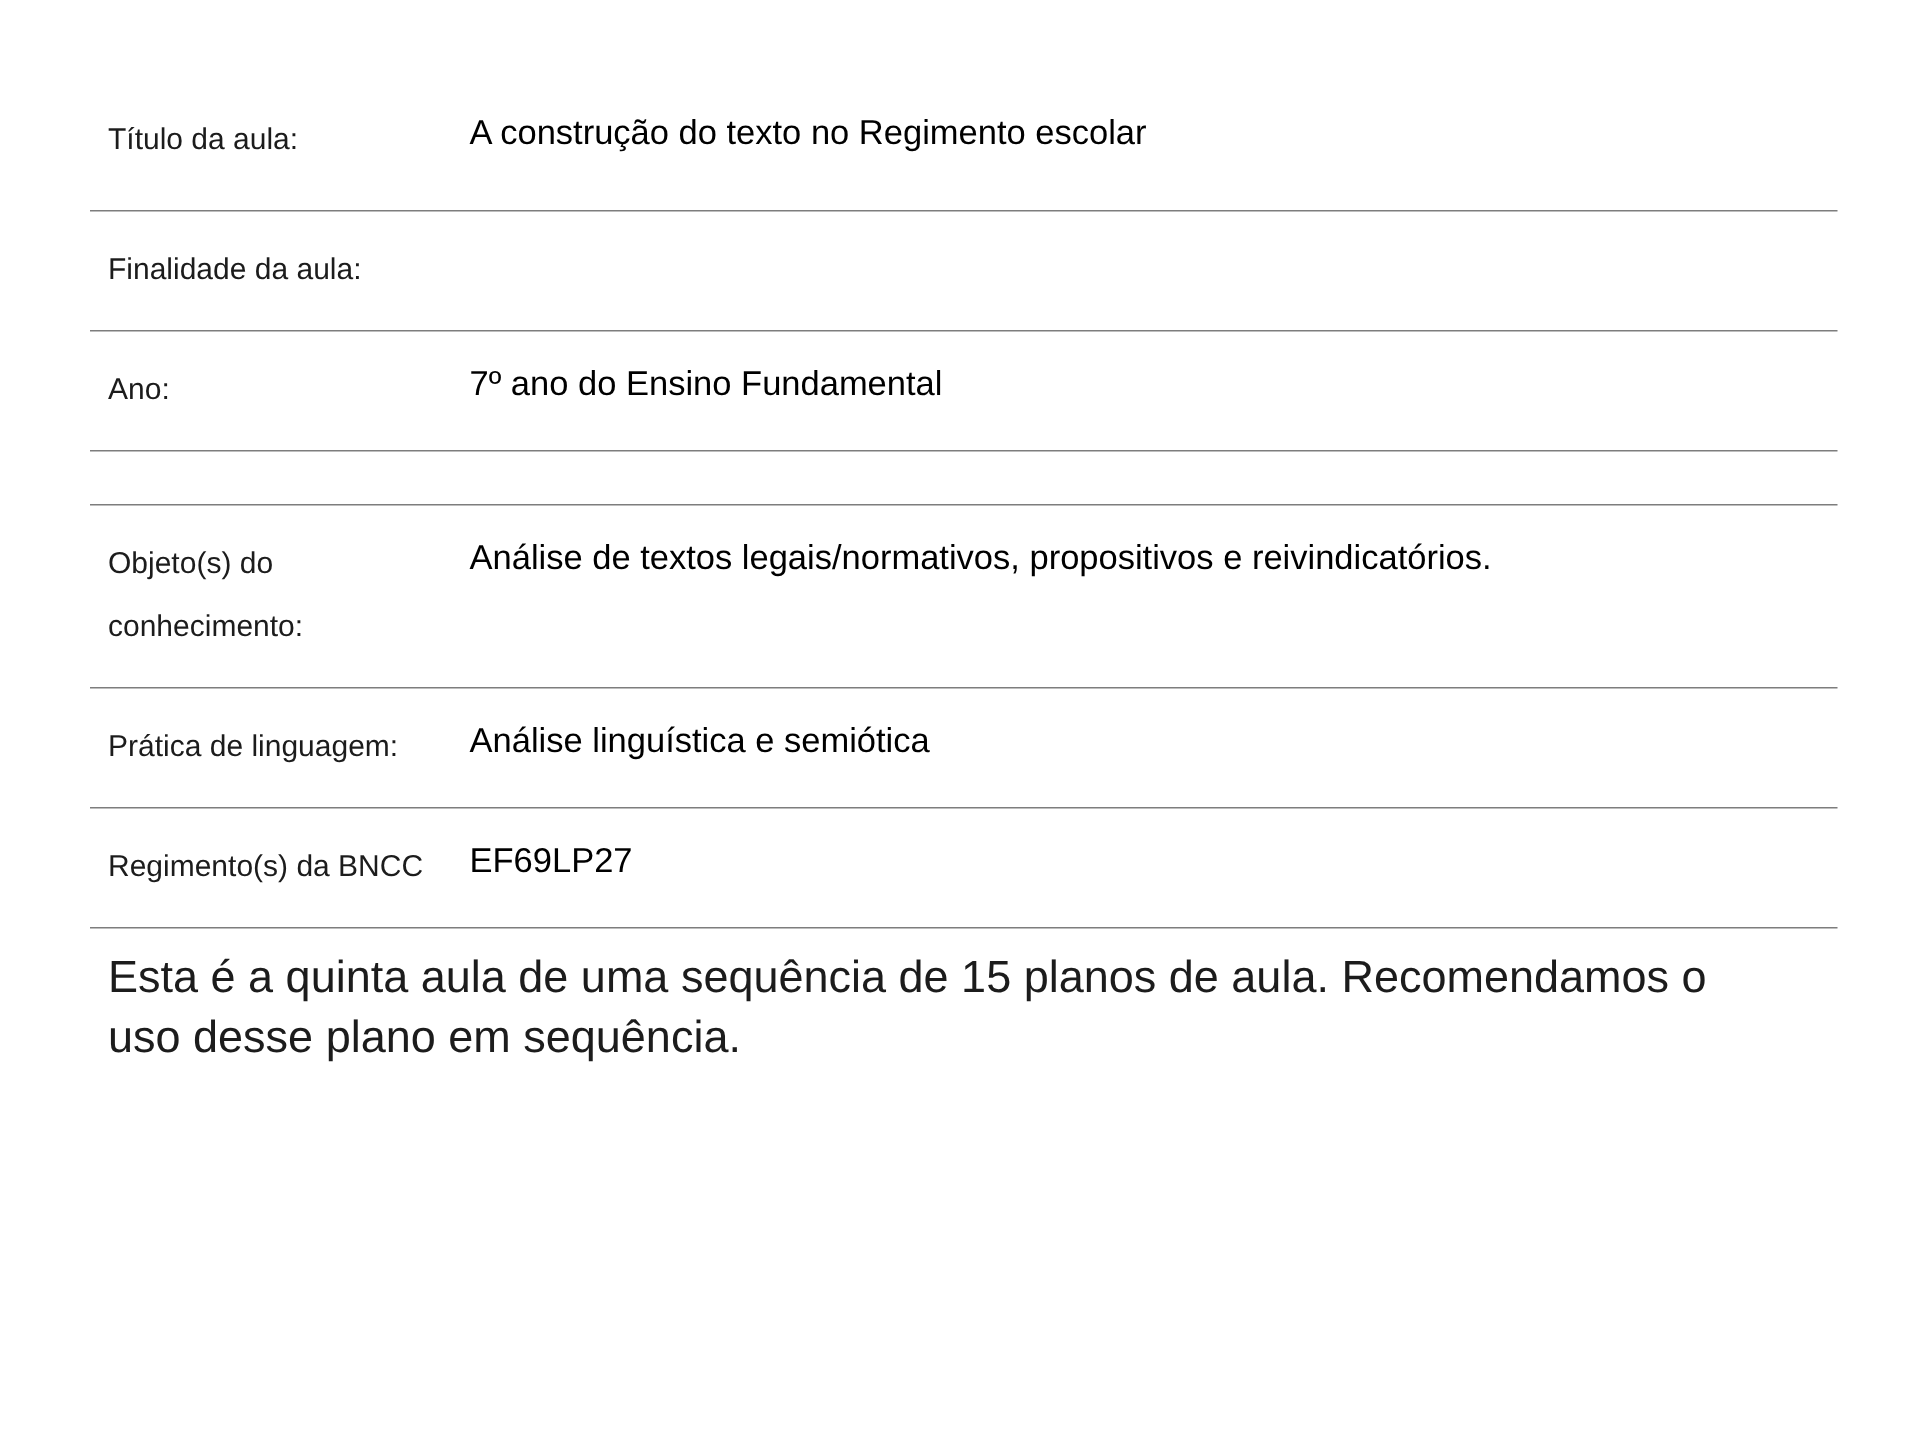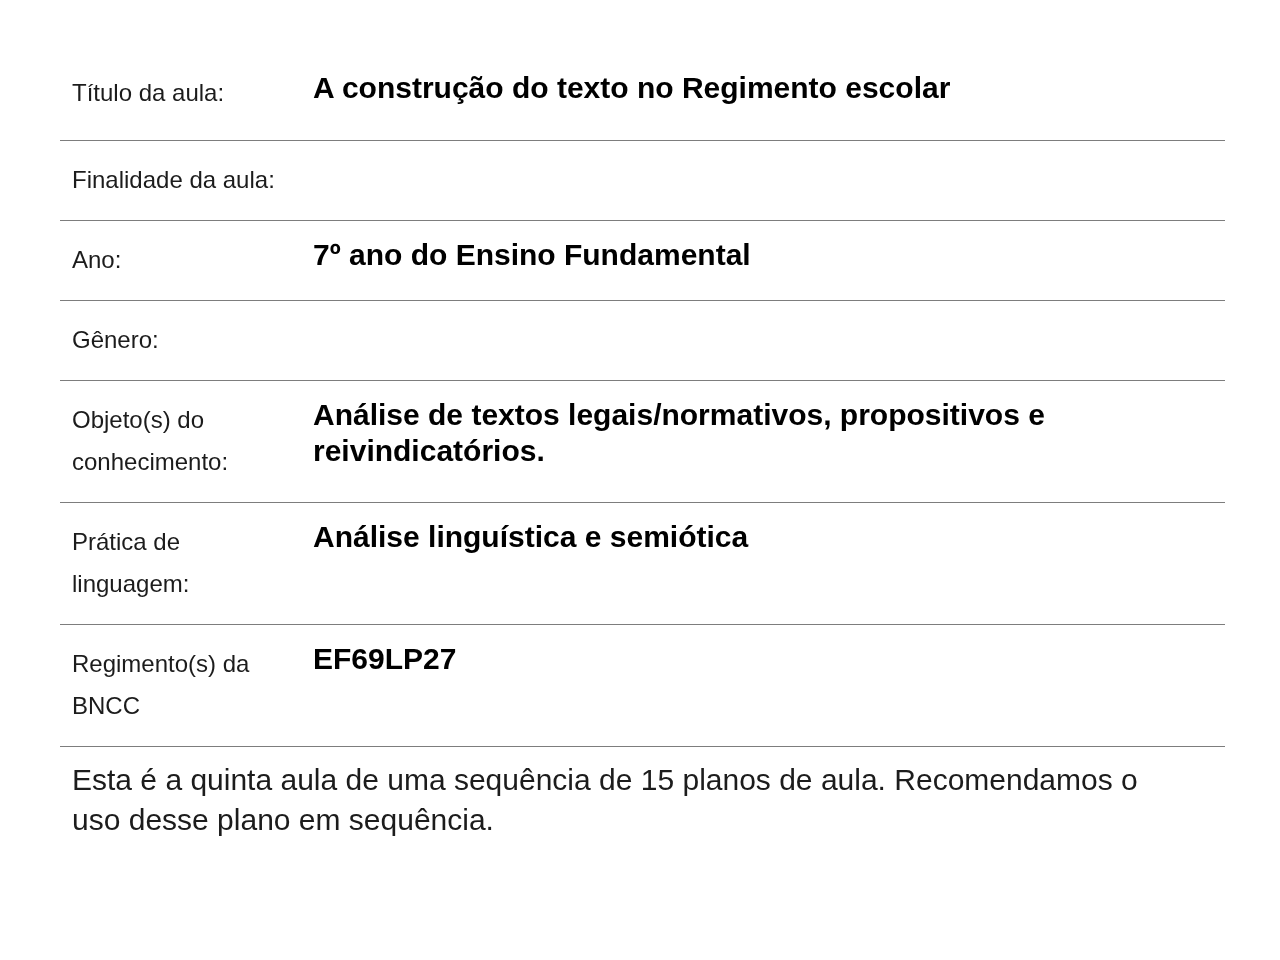--- a/index.html
+++ b/index.html
@@ -18,31 +18,31 @@
     display: grid;
     grid-template-columns: 253px 1fr;
     border-bottom: 1.5px solid #7d7d7d;
     padding: 16px 0 19px 0;
   }
   .row.first {
     padding-top: 24px;
     padding-bottom: 26px;
   }
   .label {
-    font-size: 24px;
+    font-size: 20px;
     font-weight: 400;
     line-height: 42px;
     color: #1c1c1c;
     padding-left: 12px;
     padding-top: 2px;
     max-width: 230px;
   }
   .value {
-    font-size: 30px;
-    font-weight: 700;
+    font-size: 23px;
+    font-weight: 400;
     line-height: 36px;
     color: #000000;
     padding-right: 30px;
   }
   .footer-note {
     font-size: 30px;
     font-weight: 400;
     line-height: 40px;
     color: #1c1c1c;
     padding: 13px 0 0 12px;
@@ -62,21 +62,20 @@
   <div class="row">
     <div class="label">Finalidade da aula:</div>
   </div>
 
   <div class="row">
     <div class="label">Ano:</div>
     <div class="value">7º ano do Ensino Fundamental</div>
   </div>
 
   <div class="row">
-    <div class="label">Gênero:</div>
   </div>
 
   <div class="row">
     <div class="label">Objeto(s) do conhecimento:</div>
     <div class="value">Análise de textos legais/normativos, propositivos e reivindicatórios.</div>
   </div>
 
   <div class="row">
     <div class="label">Prática de linguagem:</div>
     <div class="value">Análise linguística e semiótica</div>

